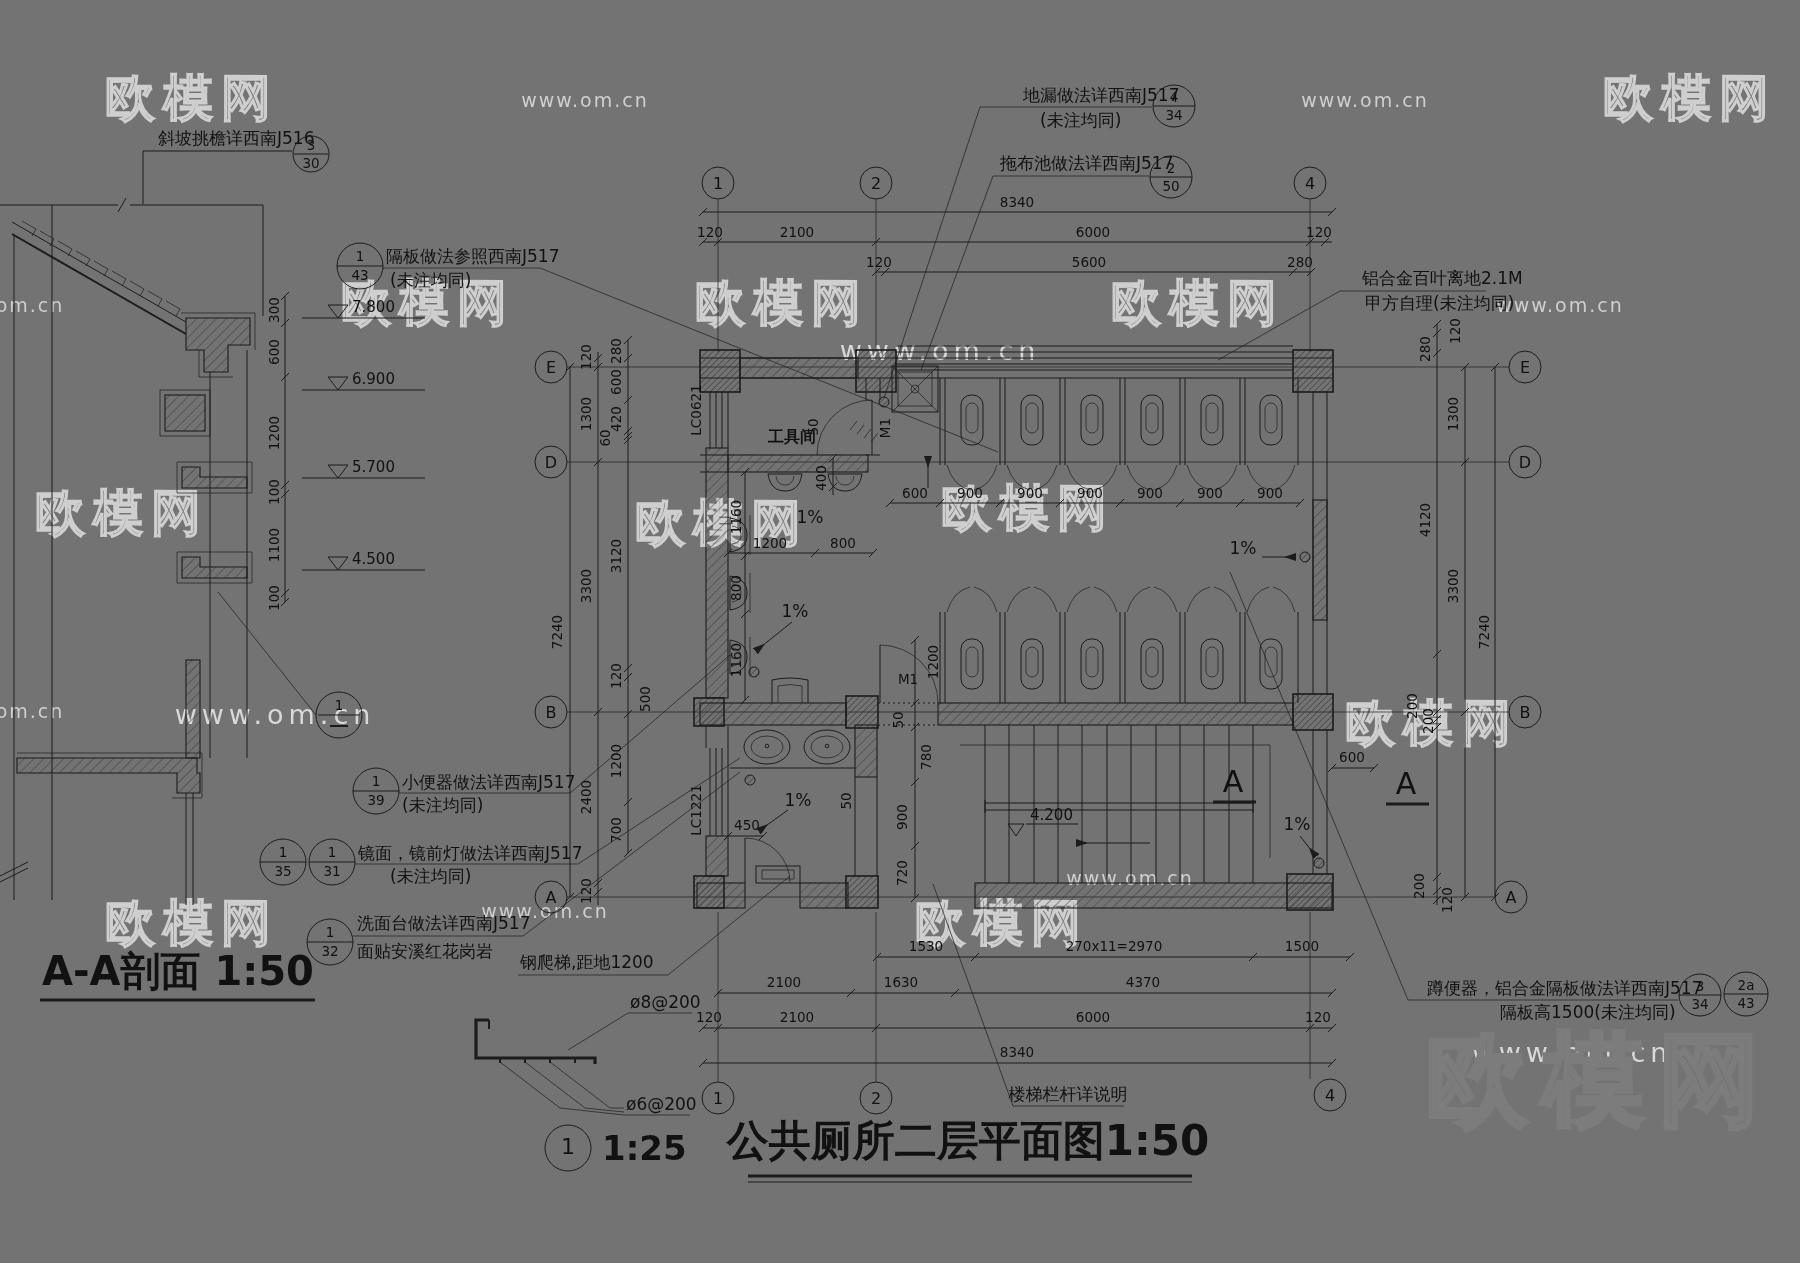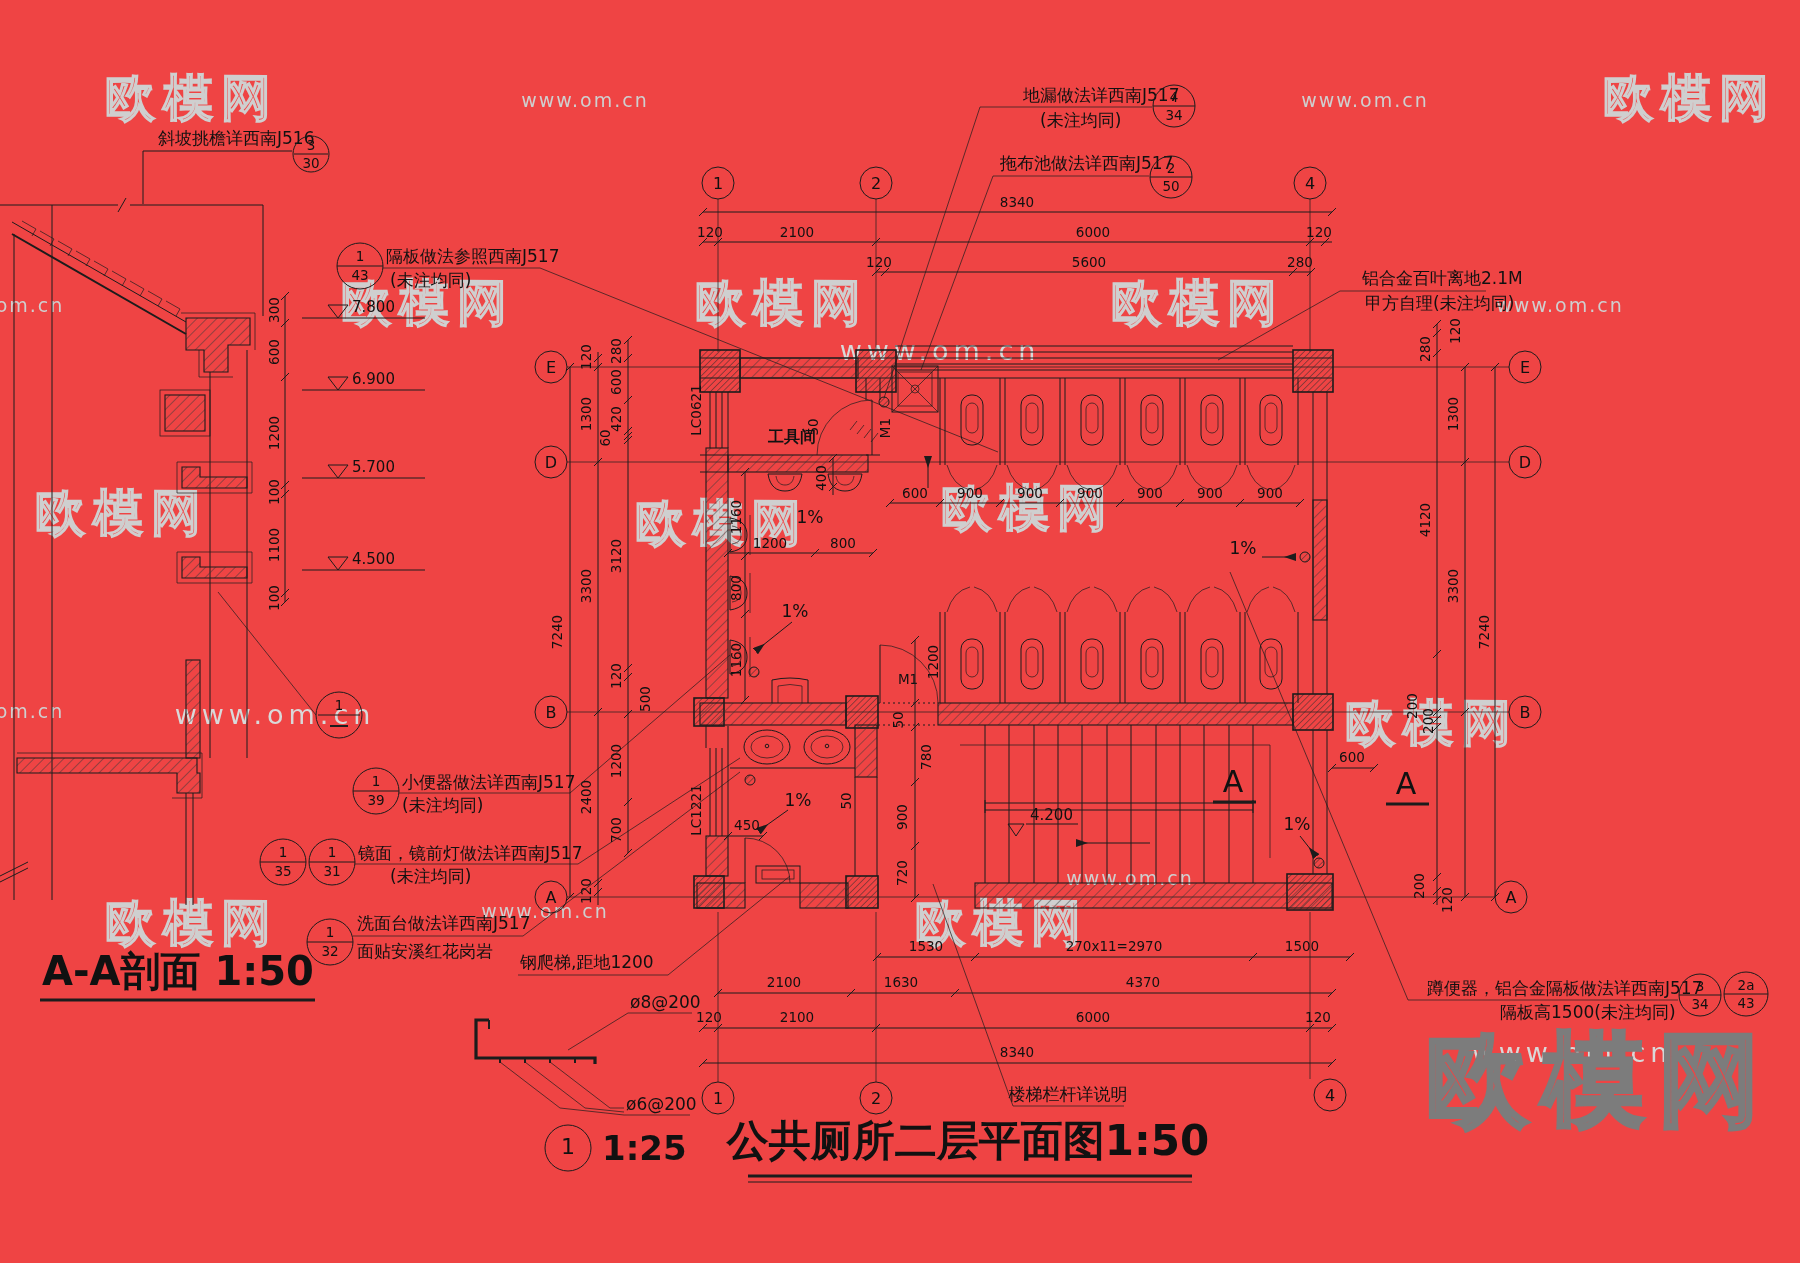--- a/index.html
+++ b/index.html
@@ -1,16 +1,16 @@
 <!DOCTYPE html>
 <html><head>
 <meta charset="utf-8">
 <style>
   html,body{margin:0;padding:0;background:#fff;}
-  #stage{position:relative;width:1800px;height:1263px;background:#ef4444;overflow:hidden;}
+  #stage{position:relative;width:1800px;height:1263px;background:#737373;overflow:hidden;}
   svg{position:absolute;left:0;top:0;}
   .s1{stroke:#1c1c1c;stroke-width:1;fill:none}
   .s0{stroke:#1c1c1c;stroke-width:.7;fill:none}
   .s2{stroke:#1c1c1c;stroke-width:2;fill:none}
   .s3{stroke:#1c1c1c;stroke-width:3.2;fill:none}
   .w{fill:url(#hw);stroke:#1c1c1c;stroke-width:1.1}
   .c{fill:url(#hc);stroke:#1c1c1c;stroke-width:1.6}
   .dr{fill:url(#hc);stroke:#1c1c1c;stroke-width:1}
   text{fill:#111;font-family:"DejaVu Sans",sans-serif;}
   .dt{font-size:13.5px;text-anchor:middle}

